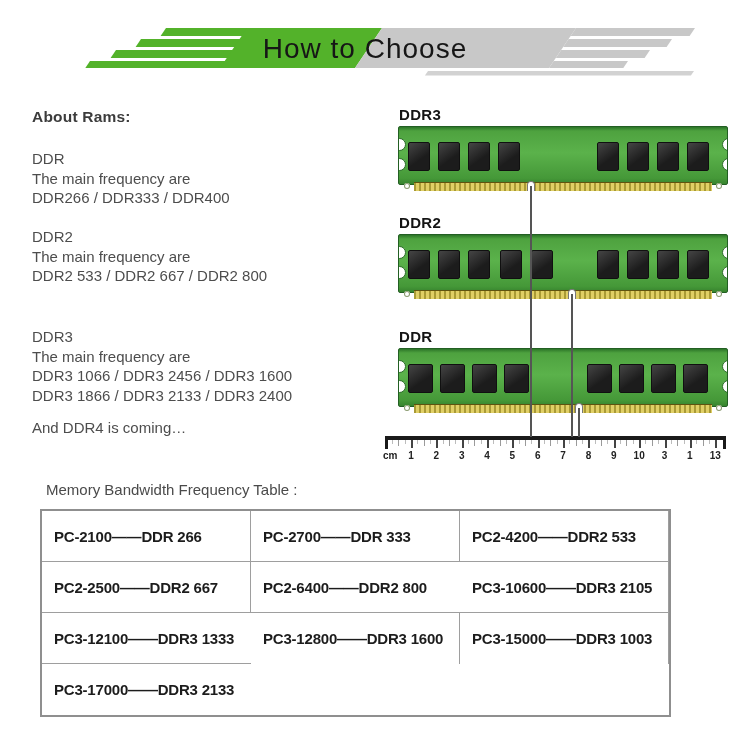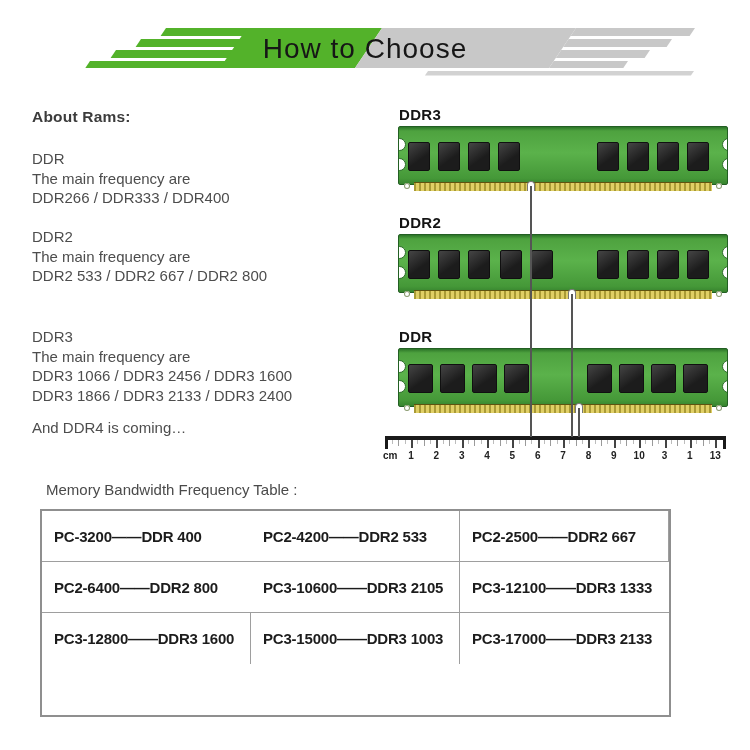--- a/index.html
+++ b/index.html
@@ -243,21 +243,22 @@
       <div class="ruler-num" style="left: 203.45px;">8</div>
       <div class="ruler-num" style="left: 228.8px;">9</div>
       <div class="ruler-num" style="left: 254.15px;">10</div>
       <div class="ruler-num" style="left: 279.5px;">3</div>
       <div class="ruler-num" style="left: 304.85px;">1</div>
       <div class="ruler-num" style="left: 330.2px;">13</div>
     </div>
 
   <div class="table-title">Memory Bandwidth Frequency Table :</div>
   <div class="freq-table" id="freq-table">
-      <div class="freq-cell last-col">PC-3200——DDR 400</div>
+      <div class="freq-cell">PC-2100——DDR 266</div>
+      <div class="freq-cell">PC-2700——DDR 333</div>
       <div class="freq-cell">PC2-4200——DDR2 533</div>
       <div class="freq-cell">PC2-2500——DDR2 667</div>
       <div class="freq-cell last-col">PC2-6400——DDR2 800</div>
       <div class="freq-cell">PC3-10600——DDR3 2105</div>
       <div class="freq-cell last-col">PC3-12100——DDR3 1333</div>
       <div class="freq-cell last-row">PC3-12800——DDR3 1600</div>
       <div class="freq-cell last-row">PC3-15000——DDR3 1003</div>
       <div class="freq-cell last-col last-row">PC3-17000——DDR3 2133</div>
     </div>
 

